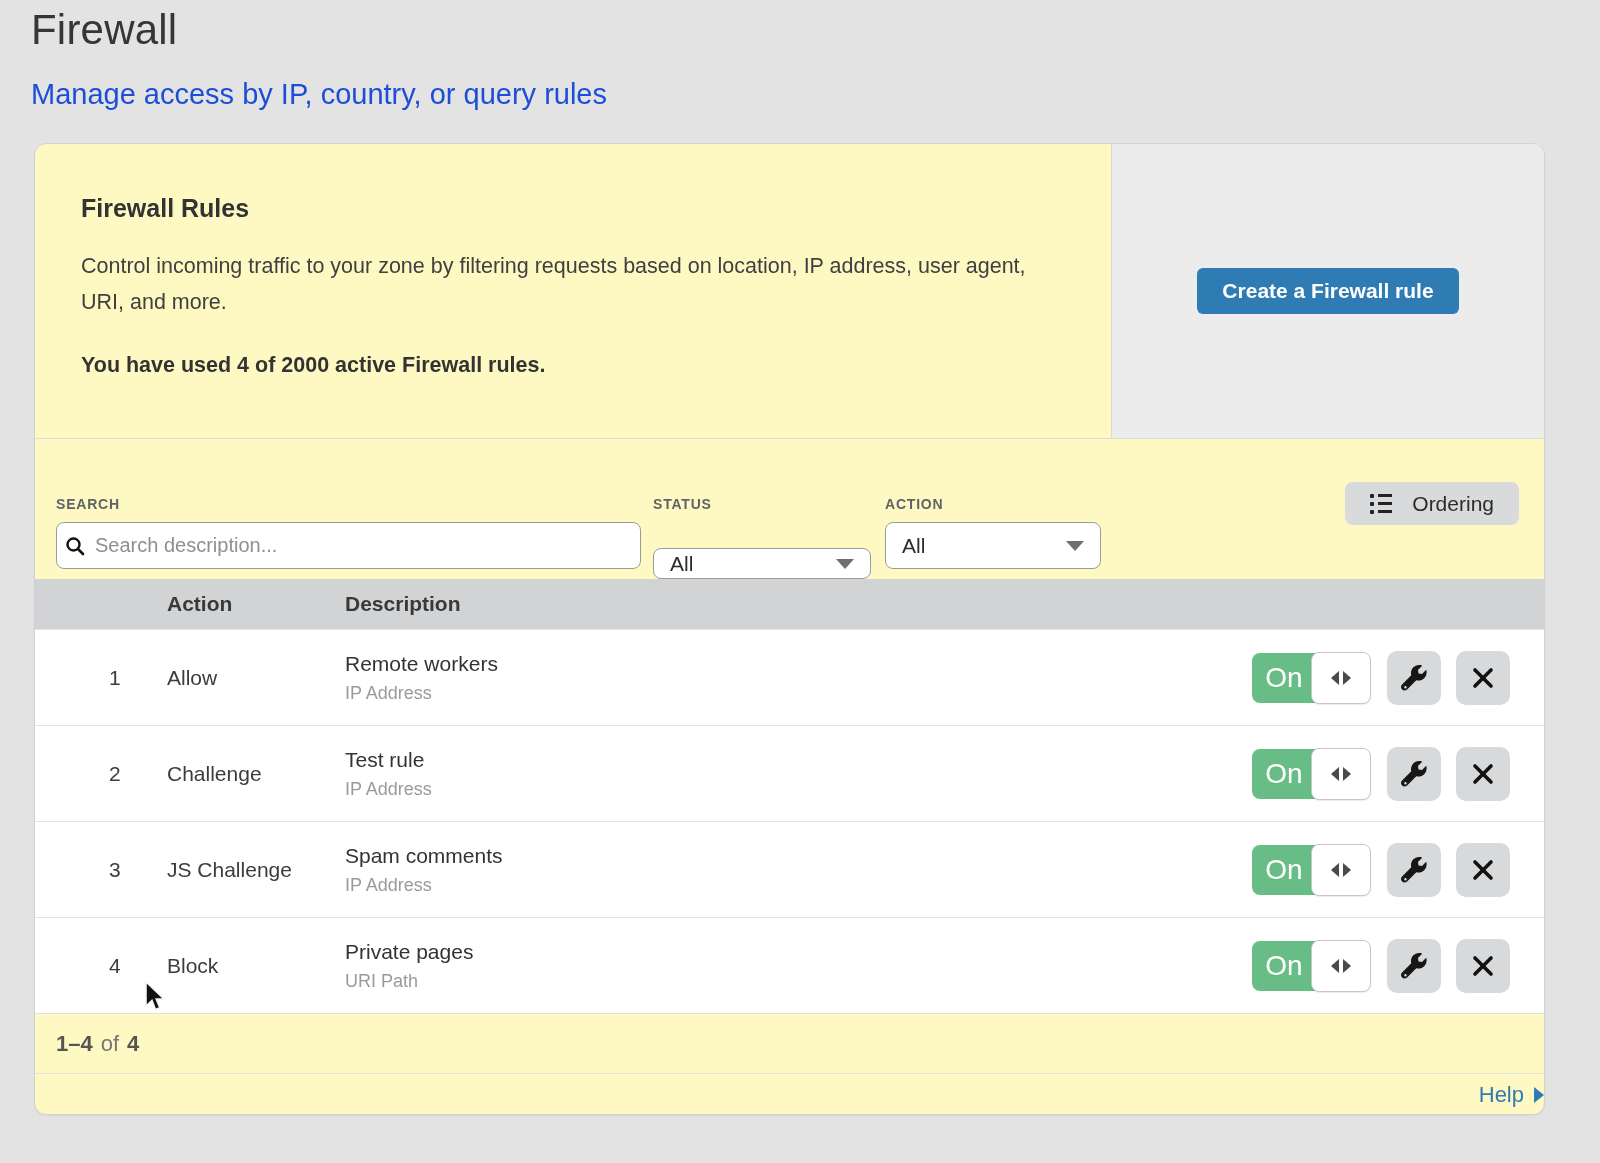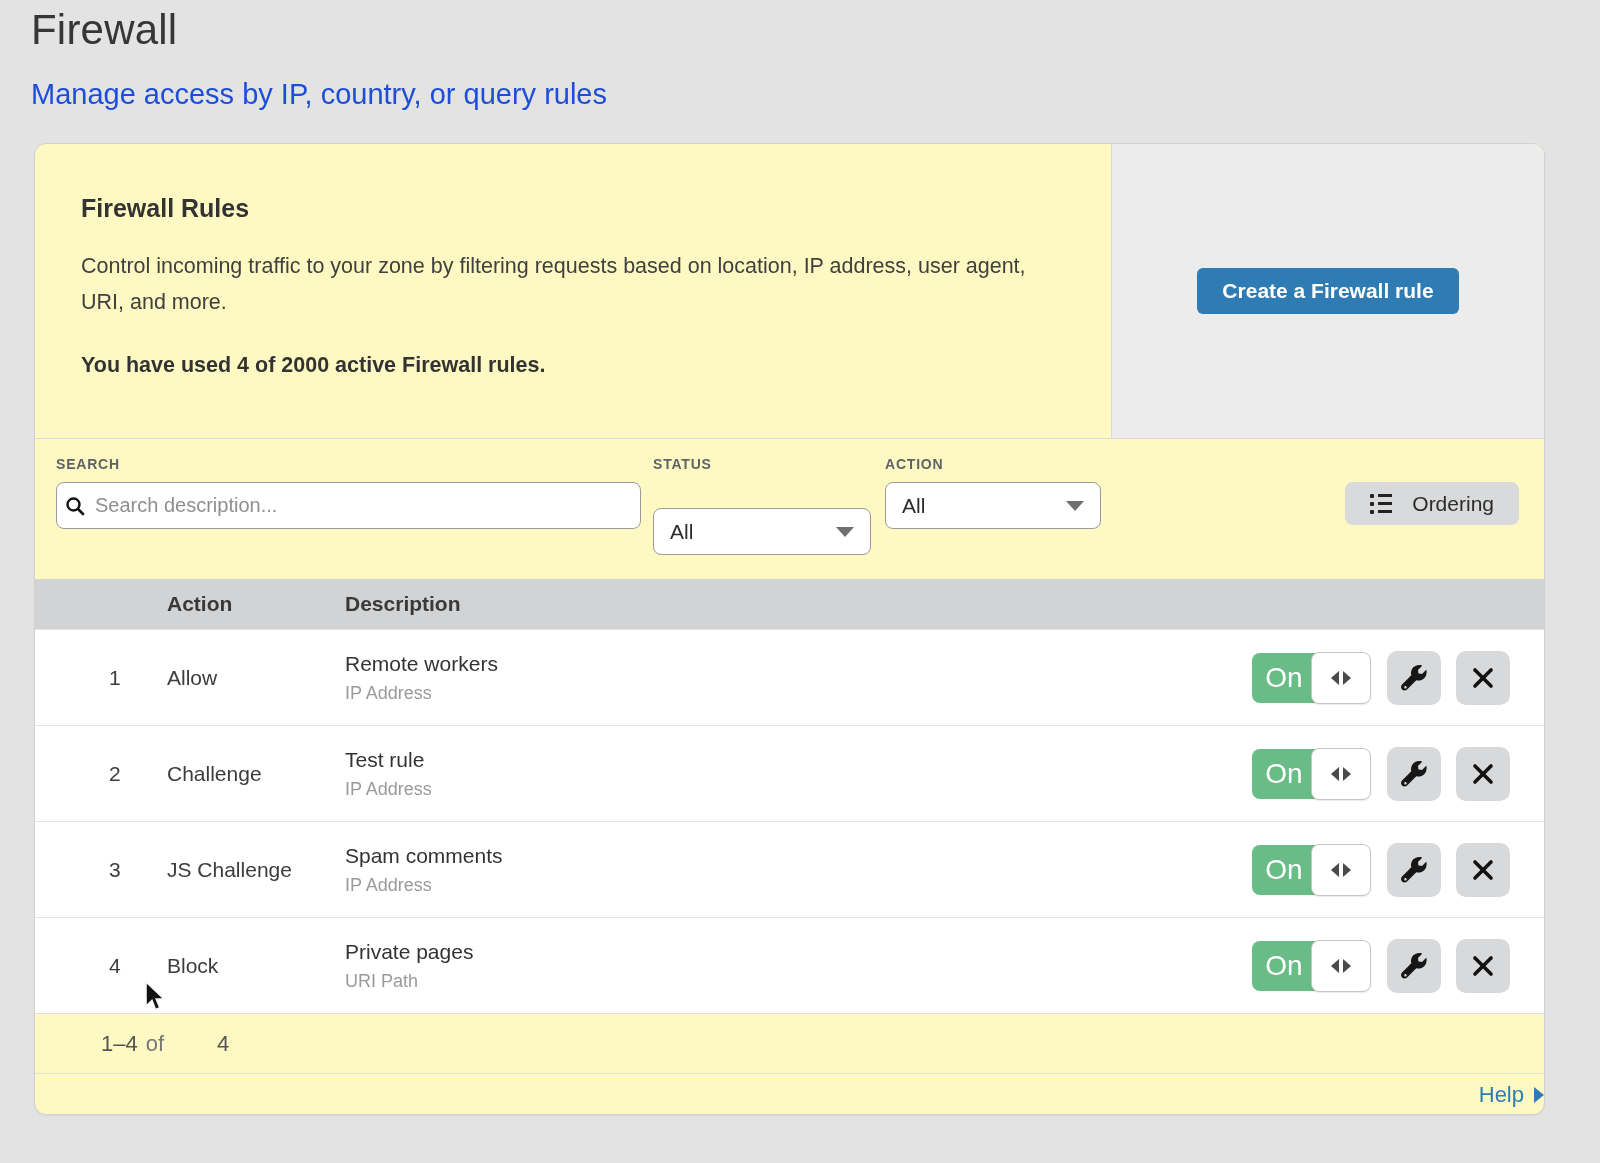--- a/index.html
+++ b/index.html
@@ -34,21 +34,21 @@
   }
   .btn-primary {
     background:#2f7cb5; color:#fff; border:none; border-radius:6px;
     font-family:inherit; font-size:21px; font-weight:600;
     padding:11px 25px; cursor:pointer;
   }
 
   
   .filters { height:141px; flex:none; border-top:1px solid #dcdcdc;
     display:flex; padding:17px 25px 0 21px; }
-  .filter-group { display:flex; flex-direction:column; }
+  .filter-group { display:flex; flex-direction:column;margin-top:40px; }
   .filter-label { font-size:14px; font-weight:700; color:#5f6368; letter-spacing:0.8px; margin-bottom:10px; }
   .search-group { width:585px; }
   .search-box { height:47px; border:1px solid #9b9b9b; border-radius:8px;
     display:flex; align-items:center; padding:0 8px; background:#fff; }
   .search-box input { border:none; outline:none; flex:1; font-family:inherit;
     font-size:20px; color:#333; background:transparent; margin-left:10px; }
   .search-box input::placeholder { color:#8f8f8f; }
   .status-group { width:218px; margin-left:12px;gap:26px; }
   .action-group { width:216px; margin-left:14px; }
   .select-box { height:47px; border:1px solid #9b9b9b; border-radius:8px; background:#fff;
@@ -92,21 +92,21 @@
     border-bottom:7px solid transparent; border-left:8px solid #4a4a4a; }
 
   .icon-btn { width:54px; height:54px; background:#d8d9da; border:none; border-radius:10px;
     display:flex; align-items:center; justify-content:center; cursor:pointer; }
   .icon-btn.wrench { margin-left:16px; }
   .icon-btn.delete { margin-left:15px; }
 
   
   .pagination { height:60px; flex:none; border-top:1px solid #e0e0e0;
     display:flex; align-items:center; padding-left:21px; font-size:22px; color:#777; }
-  .pagination b { color:#555; font-weight:400;margin-left:45px; }
+  .pagination b { color:#555; font-weight:700; }
   .pagination .of { margin:0 8px; }
   .help-bar { height:43px; flex:none; border-top:1px solid #e0e0e0;
     display:flex; align-items:center; justify-content:flex-end; }
   .help-link { color:#2f7cb5; font-size:22px; text-decoration:none;
     display:flex; align-items:center; gap:10px; cursor:pointer; }
   .help-arrow { width:0; height:0; border-top:8px solid transparent;
     border-bottom:8px solid transparent; border-left:10px solid #2f7cb5; }
 
   .mouse-cursor { position:absolute; left:143px; top:980px; z-index:10; pointer-events:none; }
 </style>

